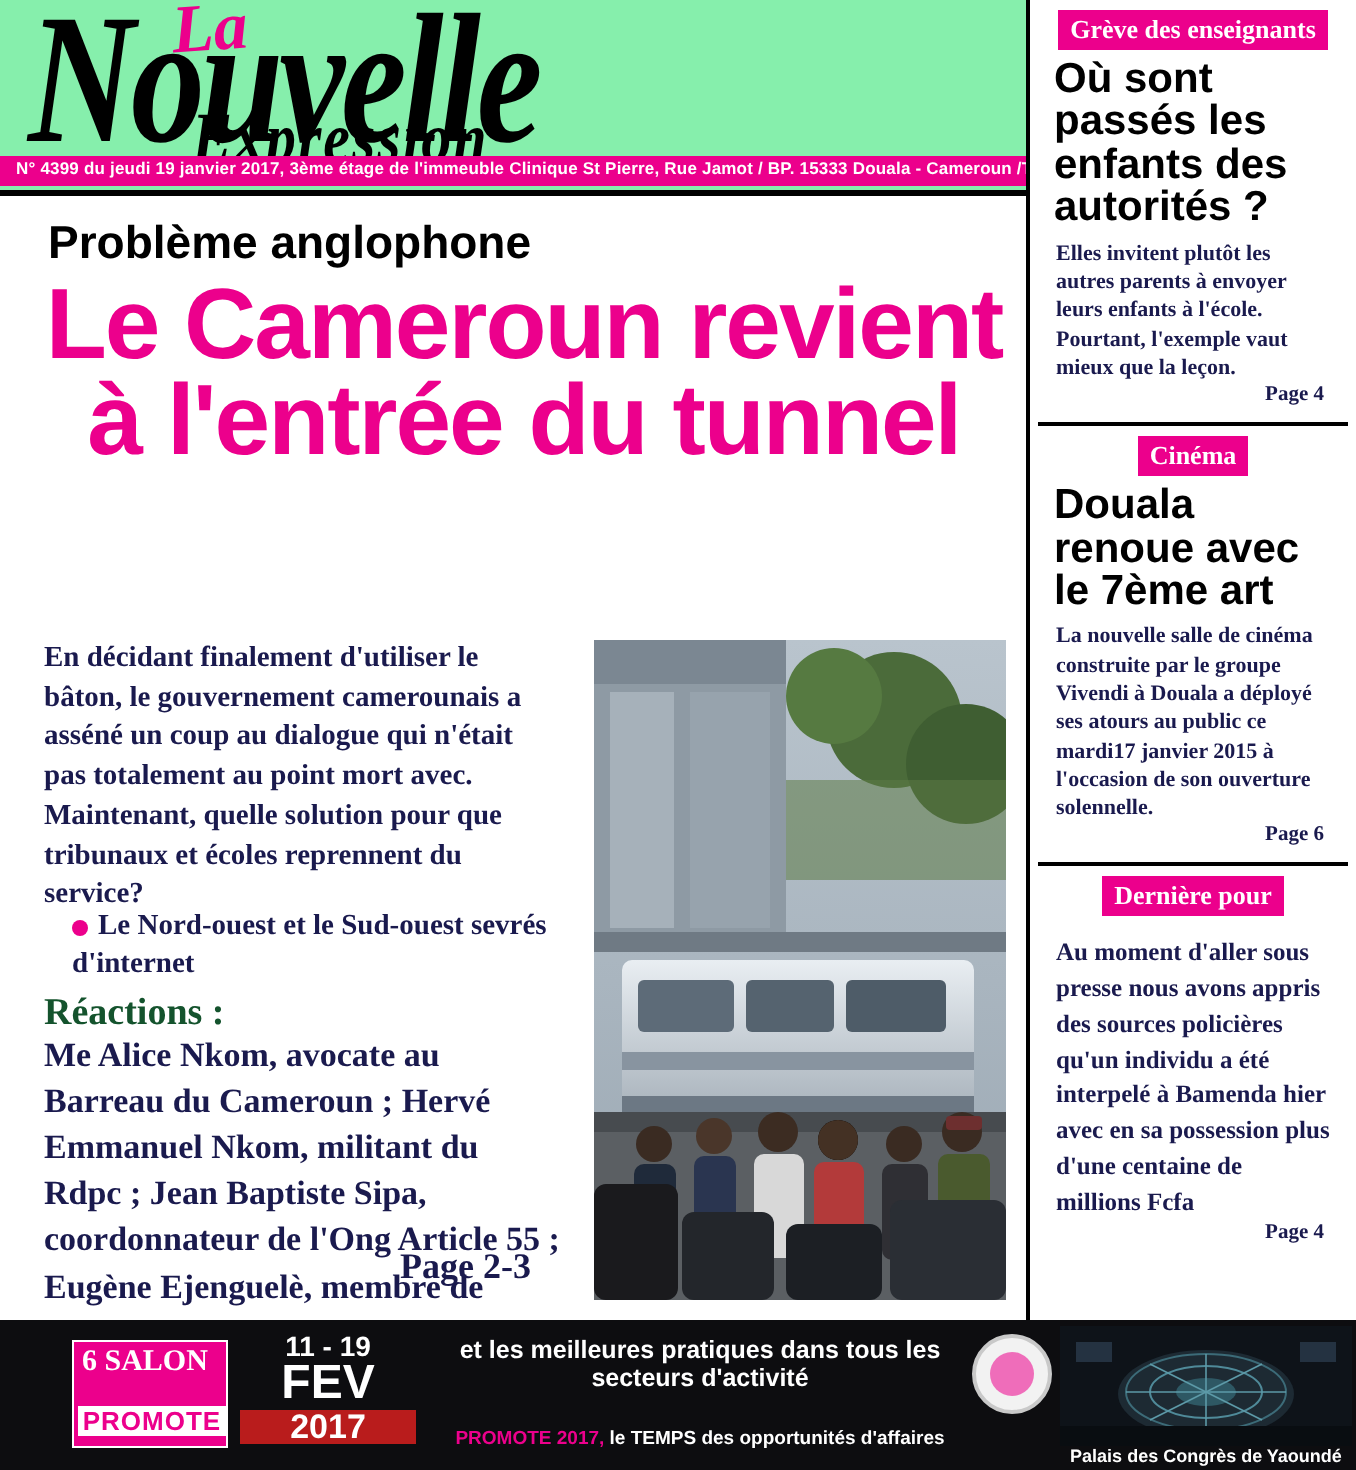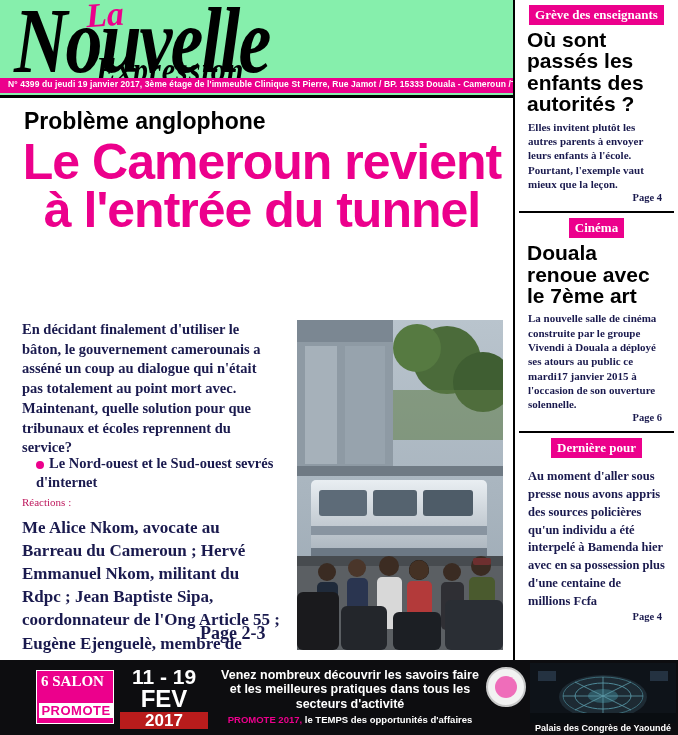--- a/index.html
+++ b/index.html
@@ -81,21 +81,21 @@
     position:absolute; left:36px; top:356px; width:248px;
     font-size:14.5px; line-height:1.3; font-weight:bold; color:#1a1a4e;
     font-family:"Liberation Serif", serif;
   }
   .bullet-dot {
     display:inline-block; width:8px; height:8px; border-radius:50%;
     background:#ec008c; margin-right:5px; vertical-align:middle;
   }
   .reactions-label {
     position:absolute; left:22px; top:398px;
-    font-size:11px; font-weight:normal; color:#be185d;
+    font-size:19px; font-weight:bold; color:#14532d;
     font-family:"Liberation Serif", serif;
   }
   .reactions-body {
     position:absolute; left:22px; top:418px; width:258px;
     font-size:17px; line-height:1.36; font-weight:bold; color:#1a1a4e;
     font-family:"Liberation Serif", serif;
   }
   .page-ref-left {
     position:absolute; left:200px; top:525px;
     font-size:18px; font-weight:bold; color:#1a1a4e;
@@ -160,21 +160,21 @@
   .ad-left .promote {
     position:absolute; left:2px; top:32px; width:74px; text-align:center;
     background:#fff; color:#ec008c; font-size:13px; font-weight:bold;
     font-family:"Liberation Sans", sans-serif; letter-spacing:0.5px;
   }
   .ad-dates {
     position:absolute; left:120px; top:6px; width:88px; text-align:center;
     color:#fff; font-family:"Liberation Sans", sans-serif; font-weight:bold;
     line-height:1;
   }
-  .ad-dates .d1 { font-size:21px; color:#fff; }
+  .ad-dates .d1 { font-size:14px; color:#fff; }
   .ad-dates .d2 { font-size:24px; color:#fff; }
   .ad-dates .d3 {
     display:block; margin-top:1px; background:#b91c1c; color:#fff;
     font-size:17px; padding:0 2px;
   }
   .ad-text {
     position:absolute; left:216px; top:8px; width:268px;
     color:#fff; font-family:"Liberation Sans", sans-serif;
     font-weight:bold; font-size:12.5px; line-height:1.15; text-align:center;
   }
@@ -326,21 +326,20 @@
         <div class="promote">PROMOTE</div>
       </div>
 
       <div class="ad-dates">
         <div class="d1">11 - 19</div>
         <div class="d2">FEV</div>
         <div class="d3">2017</div>
       </div>
 
       <div class="ad-text">
-        <div>Venez nombreux découvrir les savoirs  faire</div>
         <div>et les meilleures pratiques dans tous les secteurs d'activité</div>
       </div>
 
       <div class="ad-foot">
         <span class="pink">PROMOTE 2017,</span>
         <span>le TEMPS des opportunités d'affaires</span>
       </div>
 
       <div class="ad-seal"></div>
 

